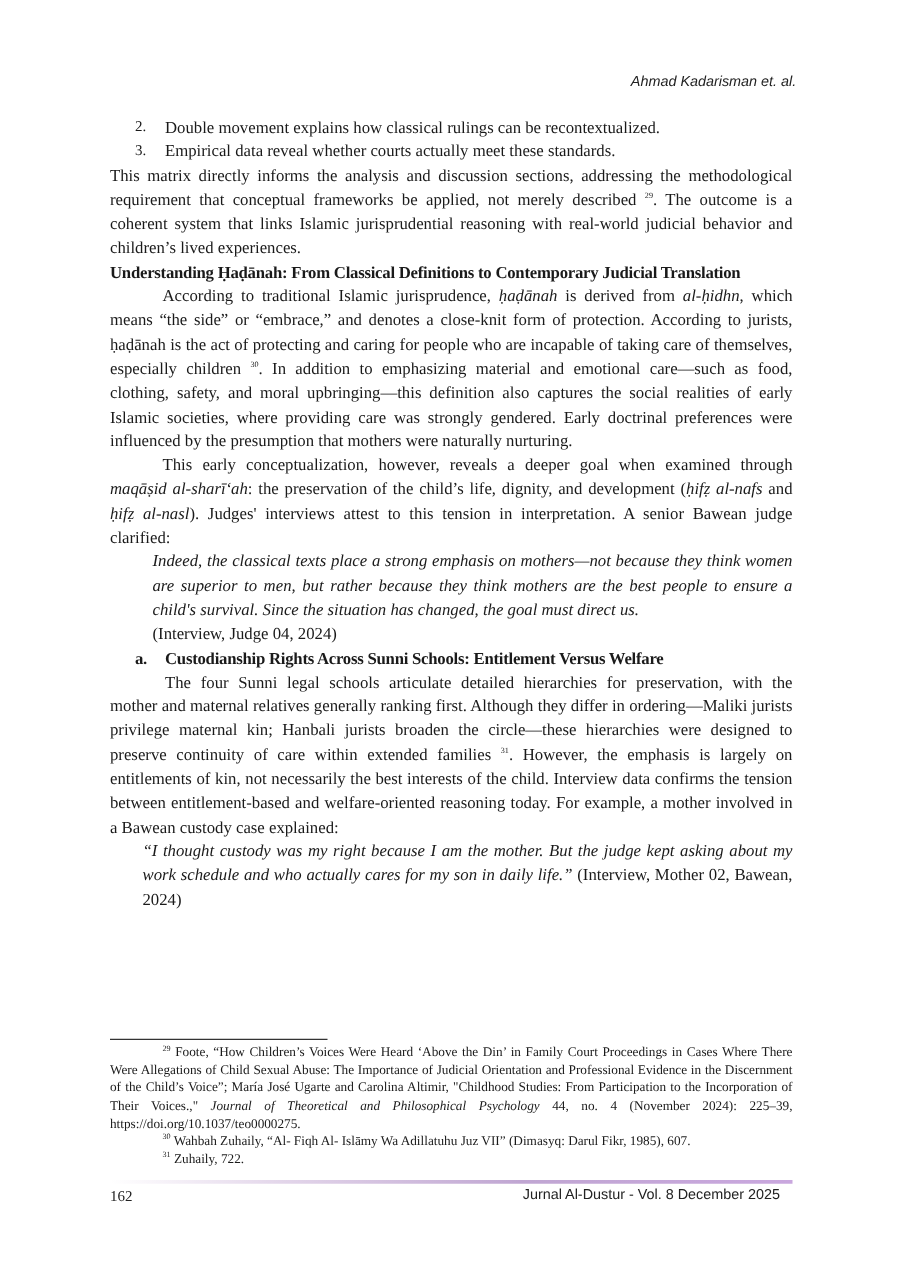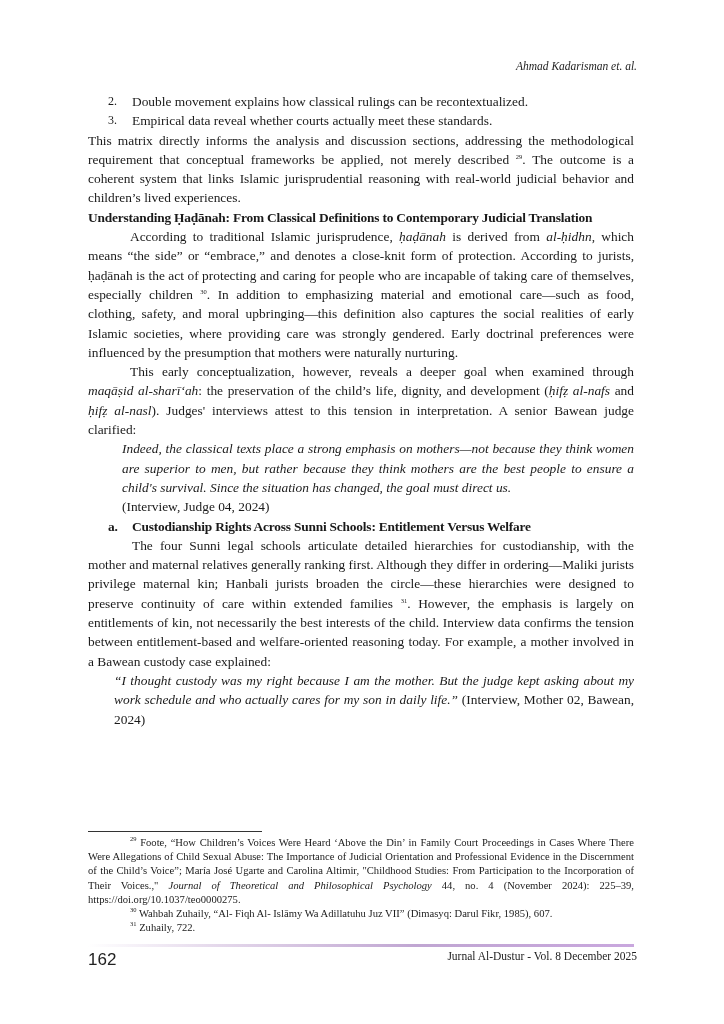--- a/index.html
+++ b/index.html
@@ -1,20 +1,20 @@
 <!DOCTYPE html>
 <html><head>
 <meta charset="utf-8">
 <style>
   html, body { margin: 0; padding: 0; background: #ffffff; }
   body { width: 724px; height: 1024px; position: relative; overflow: hidden; }
   .page { position: absolute; left: 0; top: 0; width: 724px; height: 1024px; background: #fff; }
   .running-head {
     position: absolute; right: 87px; top: 60px;
-    font-family: Liberation Serif, serif; font-style: italic;
+    font-family: Liberation Sans, sans-serif; font-style: italic;
     font-size: 11.5px; color: #222;
   }
   .content {
     position: absolute; left: 88px; top: 92px; width: 546px;
     font-family: "Liberation Serif", serif; font-size: 13.4px; line-height: 19.3px;
     color: #1a1a1a; text-align: justify;
   }
   .content p { margin: 0; }
   .list-item { display: flex; padding-left: 20px; }
   .list-num { width: 24px; flex: none; font-size: 12px; }
@@ -36,25 +36,25 @@
     font-family: "Liberation Serif", serif; font-size: 10.6px; line-height: 14.2px; color: #1a1a1a;
     text-align: justify;
   }
   .footnotes p { margin: 0; text-indent: 42px; }
   .footer-bar {
     position: absolute; left: 88px; top: 944px; width: 546px; height: 3px;
     background: linear-gradient(to right, #ffffff 0%, #e3d6ea 25%, #c0a6d2 60%, #c9a7de 100%);
   }
   .footer-page {
     position: absolute; left: 88px; top: 950px;
-    font-family: Liberation Sans, sans-serif; font-size: 17px; color: #222;
+    font-family: Liberation Serif, serif; font-size: 12px; color: #222;
   }
   .footer-journal {
-    position: absolute; right: 87px; top: 950px;
-    font-family: Liberation Serif, serif; font-size: 11.5px; color: #222;
+    position: absolute; right: 100px; top: 950px;
+    font-family: Liberation Sans, sans-serif; font-size: 11.5px; color: #222;
   }
   i, em { font-style: italic; margin-top: 33px; }
 </style>
 </head>
 <body>
 
 <div class="page">
 
   <div class="running-head">Ahmad Kadarisman et. al.</div>
 
@@ -78,21 +78,21 @@
     <p class="indent"><span>This early conceptualization, however, reveals a deeper goal when examined through </span><i>maqāṣid al-sharī‘ah</i><span>: the preservation of the child’s life, dignity, and development (</span><i>ḥifẓ al-nafs</i><span> and </span><i>ḥifẓ al-nasl</i><span>). Judges' interviews attest to this tension in interpretation. A senior Bawean judge clarified:</span></p>
 
     <p class="quote"><span>Indeed, the classical texts place a strong emphasis on mothers—not because they think women are superior to men, but rather because they think mothers are the best people to ensure a child's survival. Since the situation has changed, the goal must direct us.</span><br><span class="cite">(Interview, Judge 04, 2024)</span></p>
 
 
     <div class="subsection-title">
       <span class="letter">a.</span>
       <span>Custodianship Rights Across Sunni Schools: Entitlement Versus Welfare</span>
     </div>
 
-    <p class="sub-para" style="text-align:justify;text-align-last:justify;">The four Sunni legal schools articulate detailed hierarchies for custodianship, with the</p>
+    <p class="sub-para" style="text-align:justify;text-align-last:justify;">The four Sunni legal schools articulate detailed hierarchies for preservation, with the</p>
     <p><span>mother and maternal relatives generally ranking first. Although they differ in ordering—Maliki jurists privilege maternal kin; Hanbali jurists broaden the circle—these hierarchies were designed to preserve continuity of care within extended families </span><sup>31</sup><span>. However, the emphasis is largely on entitlements of kin, not necessarily the best interests of the child. Interview data confirms the tension between entitlement-based and welfare-oriented reasoning today. For example, a mother involved in a Bawean custody case explained:</span></p>
 
     <p class="quote2"><span class="q">“I thought custody was my right because I am the mother. But the judge kept asking about my work schedule and who actually cares for my son in daily life.”</span><span> (Interview, Mother 02, Bawean, 2024)</span></p>
   </div>
 
   <div class="footnote-rule"></div>
 
   <div class="footnotes">
     <p><sup>29</sup><span> Foote, “How Children’s Voices Were Heard ‘Above the Din’ in Family Court Proceedings in Cases Where There Were Allegations of Child Sexual Abuse: The Importance of Judicial Orientation and Professional Evidence in the Discernment of the Child’s Voice”; María José Ugarte and Carolina Altimir, "Childhood Studies: From Participation to the Incorporation of Their Voices.," </span><i>Journal of Theoretical and Philosophical Psychology</i><span> 44, no. 4 (November 2024): 225–39, https://doi.org/10.1037/teo0000275.</span></p>
     <p><sup>30</sup><span> Wahbah Zuhaily, “Al- Fiqh Al- Islāmy Wa Adillatuhu Juz VII” (Dimasyq: Darul Fikr, 1985), 607.</span></p>

